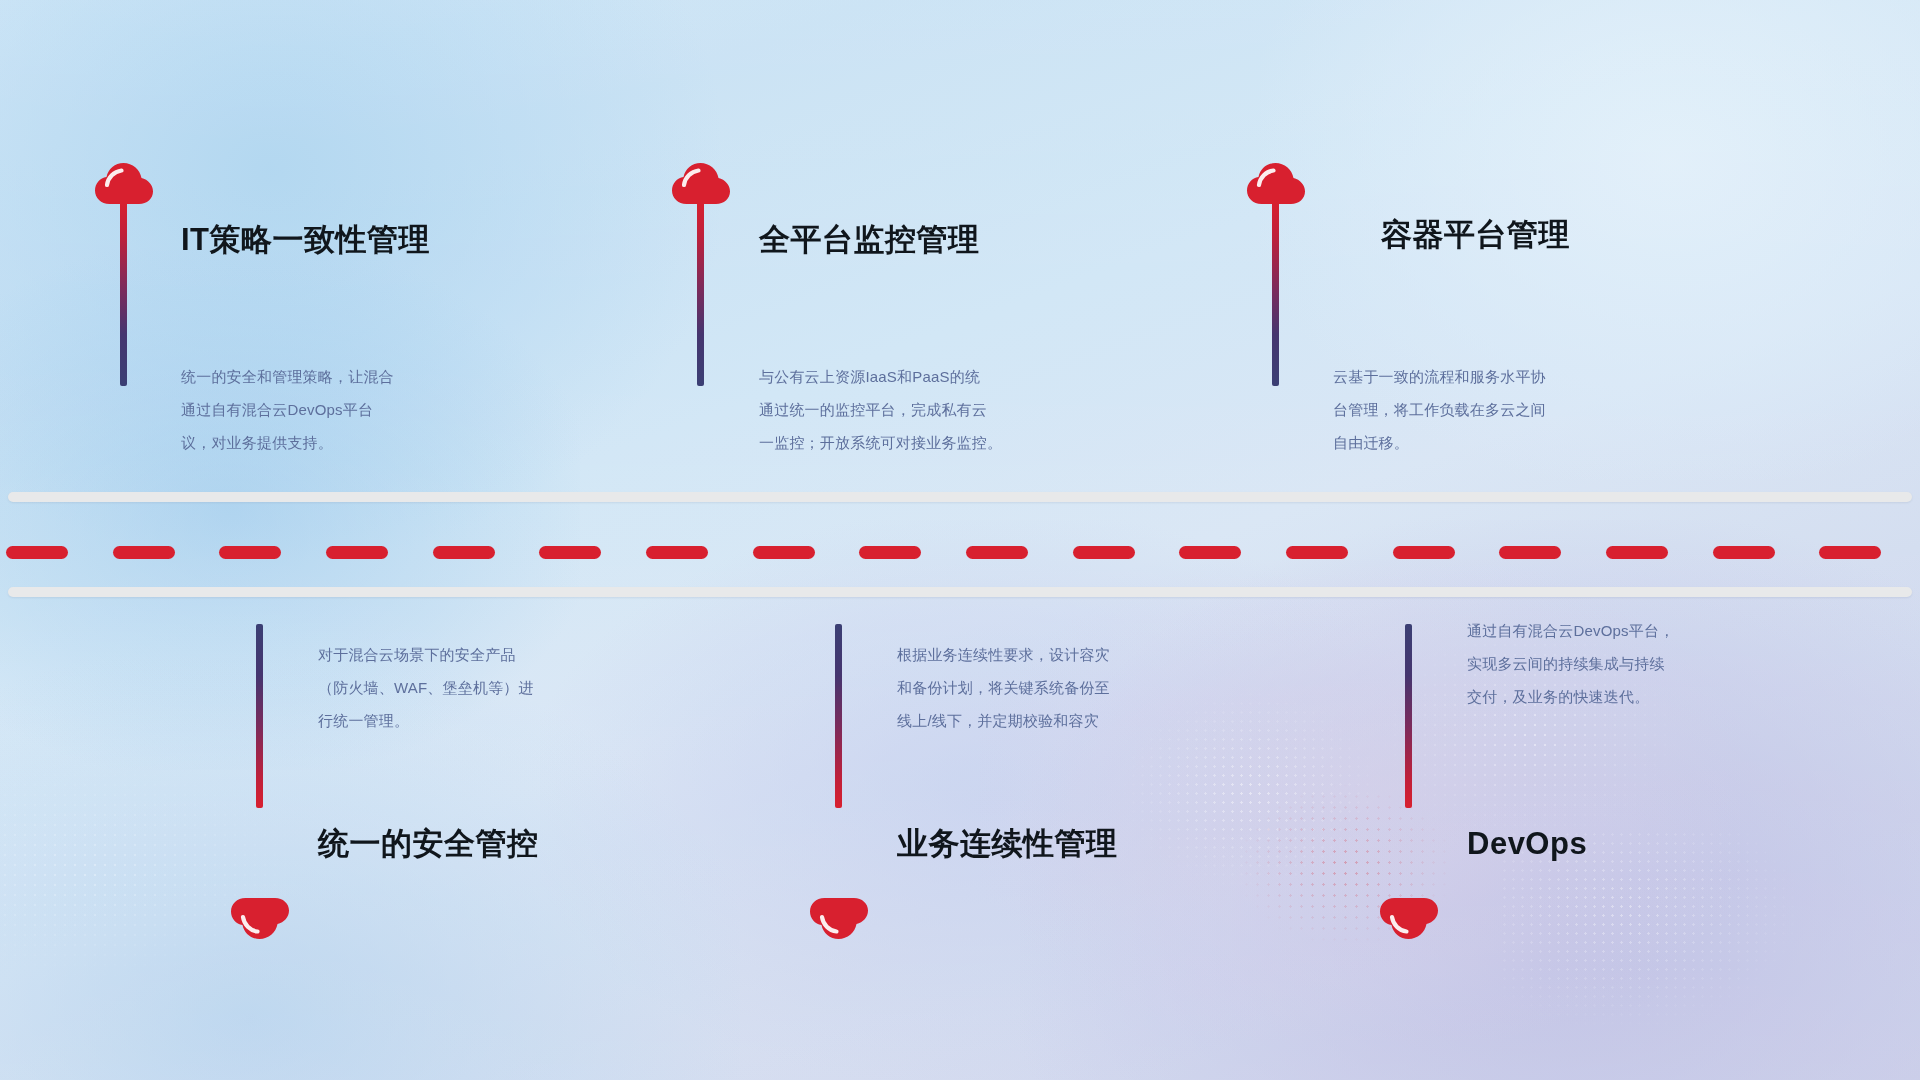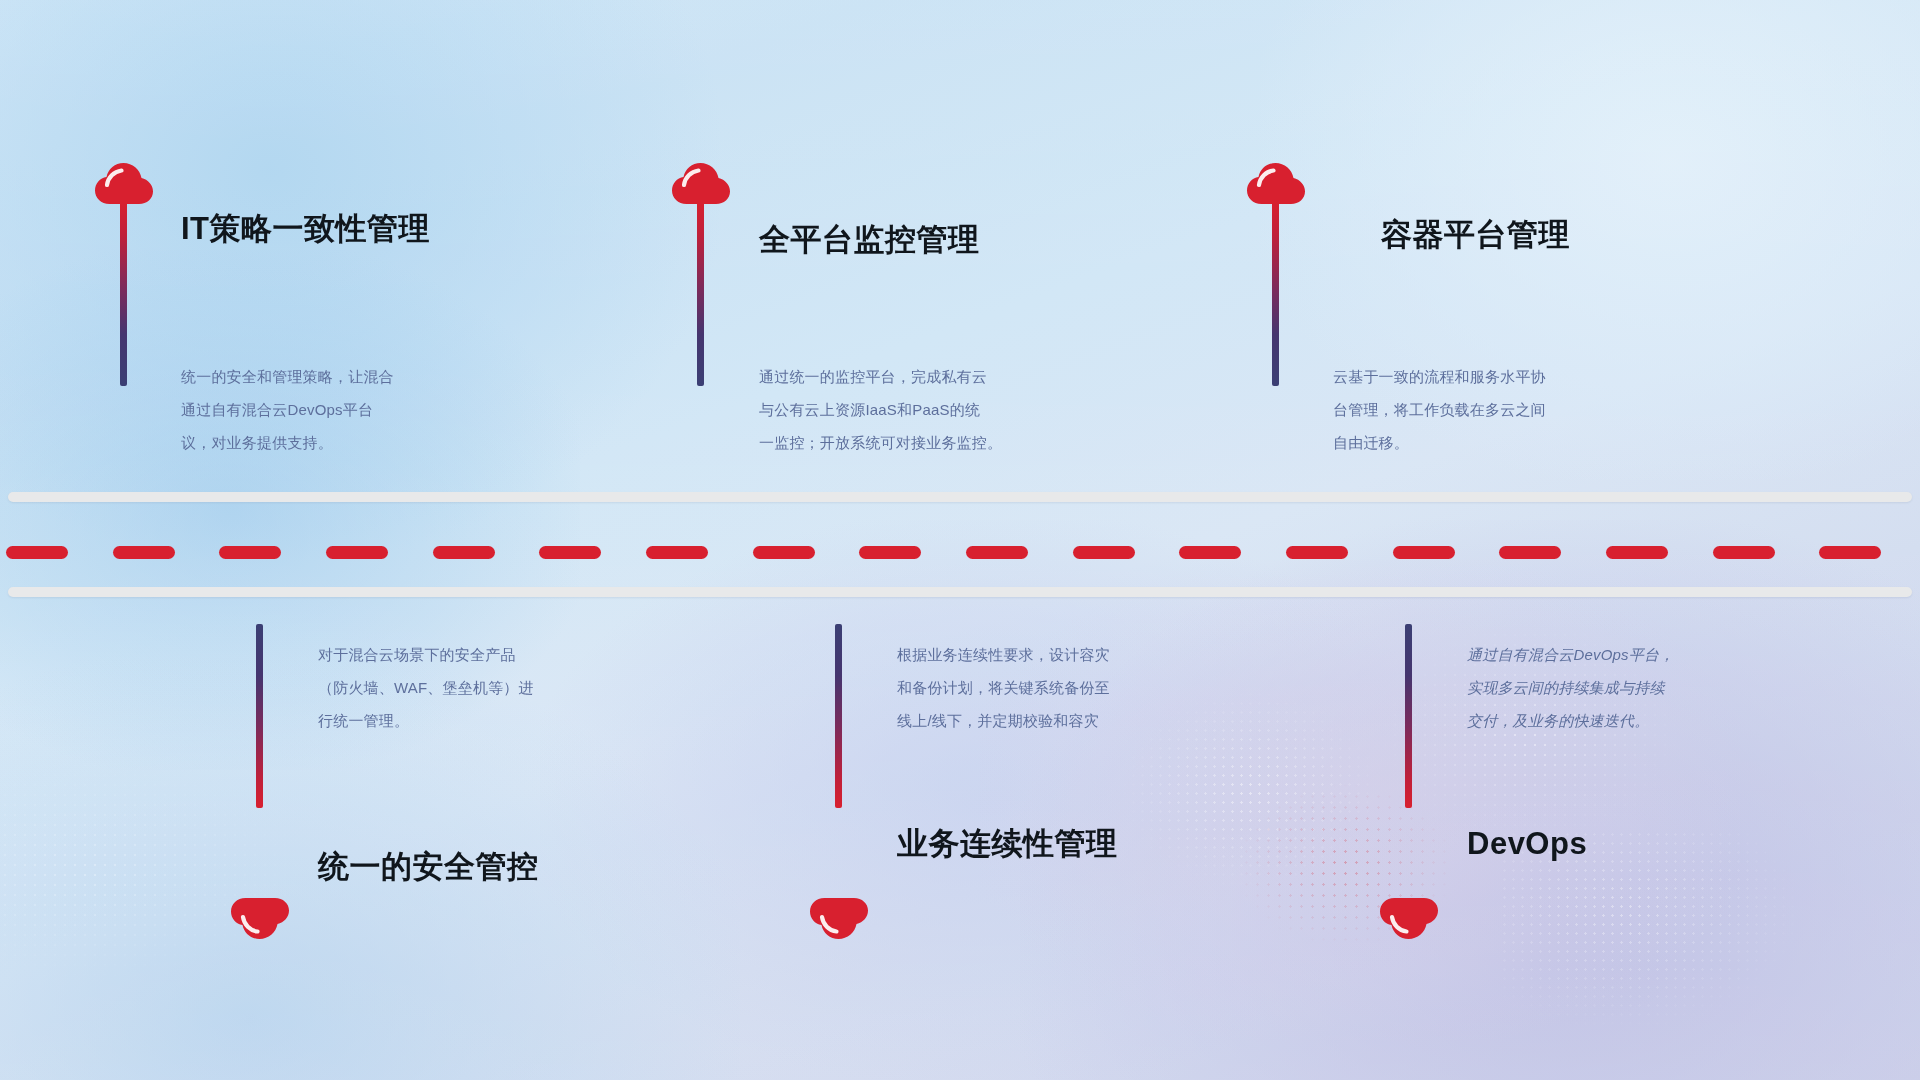--- a/index.html
+++ b/index.html
@@ -132,39 +132,39 @@
     <div class="road-line bottom"></div>
   </div>
 
   <div class="item">
     <svg class="cloud" style="left:93px;top:160px;" viewBox="0 0 62 46">
       <path d="M16.5,44 C8,44 2,38 2,30.5 C2,23.5 7,18 13.5,17 C15,9 22,3 30.5,3
                C39.5,3 47,9.5 48.5,18 C55,19.5 60,25 60,31.5 C60,38.5 54,44 46,44 Z" fill="#d8202f"></path>
       <path d="M14,25 C15,17.5 21,11.5 28.5,10.5" fill="none" stroke="#ffffff" stroke-width="4.2" stroke-linecap="round" opacity=".92"></path>
     </svg>
     <div class="stem down" style="left:120px;top:202px;height:184px;"></div>
-    <div class="heading" style="left:181px;top:210px;">IT策略一致性管理</div>
+    <div class="heading" style="left:181px;top:221px;">IT策略一致性管理</div>
     <div class="para" style="left:181px;top:360px;">
       <span class="ln">统一的安全和管理策略，让混合</span>
       <span class="ln">通过自有混合云DevOps平台</span>
       <span class="ln">议，对业务提供支持。</span>
     </div>
   </div>
 
   <div class="item">
     <svg class="cloud" style="left:670px;top:160px;" viewBox="0 0 62 46">
       <path d="M16.5,44 C8,44 2,38 2,30.5 C2,23.5 7,18 13.5,17 C15,9 22,3 30.5,3
                C39.5,3 47,9.5 48.5,18 C55,19.5 60,25 60,31.5 C60,38.5 54,44 46,44 Z" fill="#d8202f"></path>
       <path d="M14,25 C15,17.5 21,11.5 28.5,10.5" fill="none" stroke="#ffffff" stroke-width="4.2" stroke-linecap="round" opacity=".92"></path>
     </svg>
     <div class="stem down" style="left:697px;top:202px;height:184px;"></div>
     <div class="heading" style="left:759px;top:221px;">全平台监控管理</div>
     <div class="para" style="left:759px;top:360px;">
+      <span class="ln">与公有云上资源IaaS和PaaS的统</span>
       <span class="ln">通过统一的监控平台，完成私有云</span>
-      <span class="ln">与公有云上资源IaaS和PaaS的统</span>
       <span class="ln">一监控；开放系统可对接业务监控。</span>
     </div>
   </div>
 
   <div class="item">
     <svg class="cloud" style="left:1245px;top:160px;" viewBox="0 0 62 46">
       <path d="M16.5,44 C8,44 2,38 2,30.5 C2,23.5 7,18 13.5,17 C15,9 22,3 30.5,3
                C39.5,3 47,9.5 48.5,18 C55,19.5 60,25 60,31.5 C60,38.5 54,44 46,44 Z" fill="#d8202f"></path>
       <path d="M14,25 C15,17.5 21,11.5 28.5,10.5" fill="none" stroke="#ffffff" stroke-width="4.2" stroke-linecap="round" opacity=".92"></path>
     </svg>
@@ -184,21 +184,21 @@
         <path d="M16.5,44 C8,44 2,38 2,30.5 C2,23.5 7,18 13.5,17 C15,9 22,3 30.5,3
                  C39.5,3 47,9.5 48.5,18 C55,19.5 60,25 60,31.5 C60,38.5 54,44 46,44 Z" fill="#d8202f"></path>
         <path d="M14,25 C15,17.5 21,11.5 28.5,10.5" fill="none" stroke="#ffffff" stroke-width="4.2" stroke-linecap="round" opacity=".92"></path>
       </g>
     </svg>
     <div class="para" style="left:318px;top:638px;">
       <span class="ln">对于混合云场景下的安全产品</span>
       <span class="ln">（防火墙、WAF、堡垒机等）进</span>
       <span class="ln">行统一管理。</span>
     </div>
-    <div class="heading" style="left:318px;top:848px;">统一的安全管控</div>
+    <div class="heading" style="left:318px;top:825px;">统一的安全管控</div>
   </div>
 
   <div class="item">
     <div class="stem up" style="left:835px;top:624px;height:184px;"></div>
     <svg class="cloud" style="left:808px;top:896px;" viewBox="0 0 62 46">
       <g transform="translate(0,46) scale(1,-1)">
         <path d="M16.5,44 C8,44 2,38 2,30.5 C2,23.5 7,18 13.5,17 C15,9 22,3 30.5,3
                  C39.5,3 47,9.5 48.5,18 C55,19.5 60,25 60,31.5 C60,38.5 54,44 46,44 Z" fill="#d8202f"></path>
         <path d="M14,25 C15,17.5 21,11.5 28.5,10.5" fill="none" stroke="#ffffff" stroke-width="4.2" stroke-linecap="round" opacity=".92"></path>
       </g>
@@ -213,21 +213,21 @@
 
   <div class="item">
     <div class="stem up" style="left:1405px;top:624px;height:184px;"></div>
     <svg class="cloud" style="left:1378px;top:896px;" viewBox="0 0 62 46">
       <g transform="translate(0,46) scale(1,-1)">
         <path d="M16.5,44 C8,44 2,38 2,30.5 C2,23.5 7,18 13.5,17 C15,9 22,3 30.5,3
                  C39.5,3 47,9.5 48.5,18 C55,19.5 60,25 60,31.5 C60,38.5 54,44 46,44 Z" fill="#d8202f"></path>
         <path d="M14,25 C15,17.5 21,11.5 28.5,10.5" fill="none" stroke="#ffffff" stroke-width="4.2" stroke-linecap="round" opacity=".92"></path>
       </g>
     </svg>
-    <div class="para" style="left:1467px;top:638px;font-style:italic;">
+    <div class="para" style="left:1467px;top:614px;">
       <span class="ln">通过自有混合云DevOps平台，</span>
       <span class="ln">实现多云间的持续集成与持续</span>
       <span class="ln">交付，及业务的快速迭代。</span>
     </div>
     <div class="heading" style="left:1467px;top:825px;">DevOps</div>
   </div>
 
 </div>
 
 </body></html>

